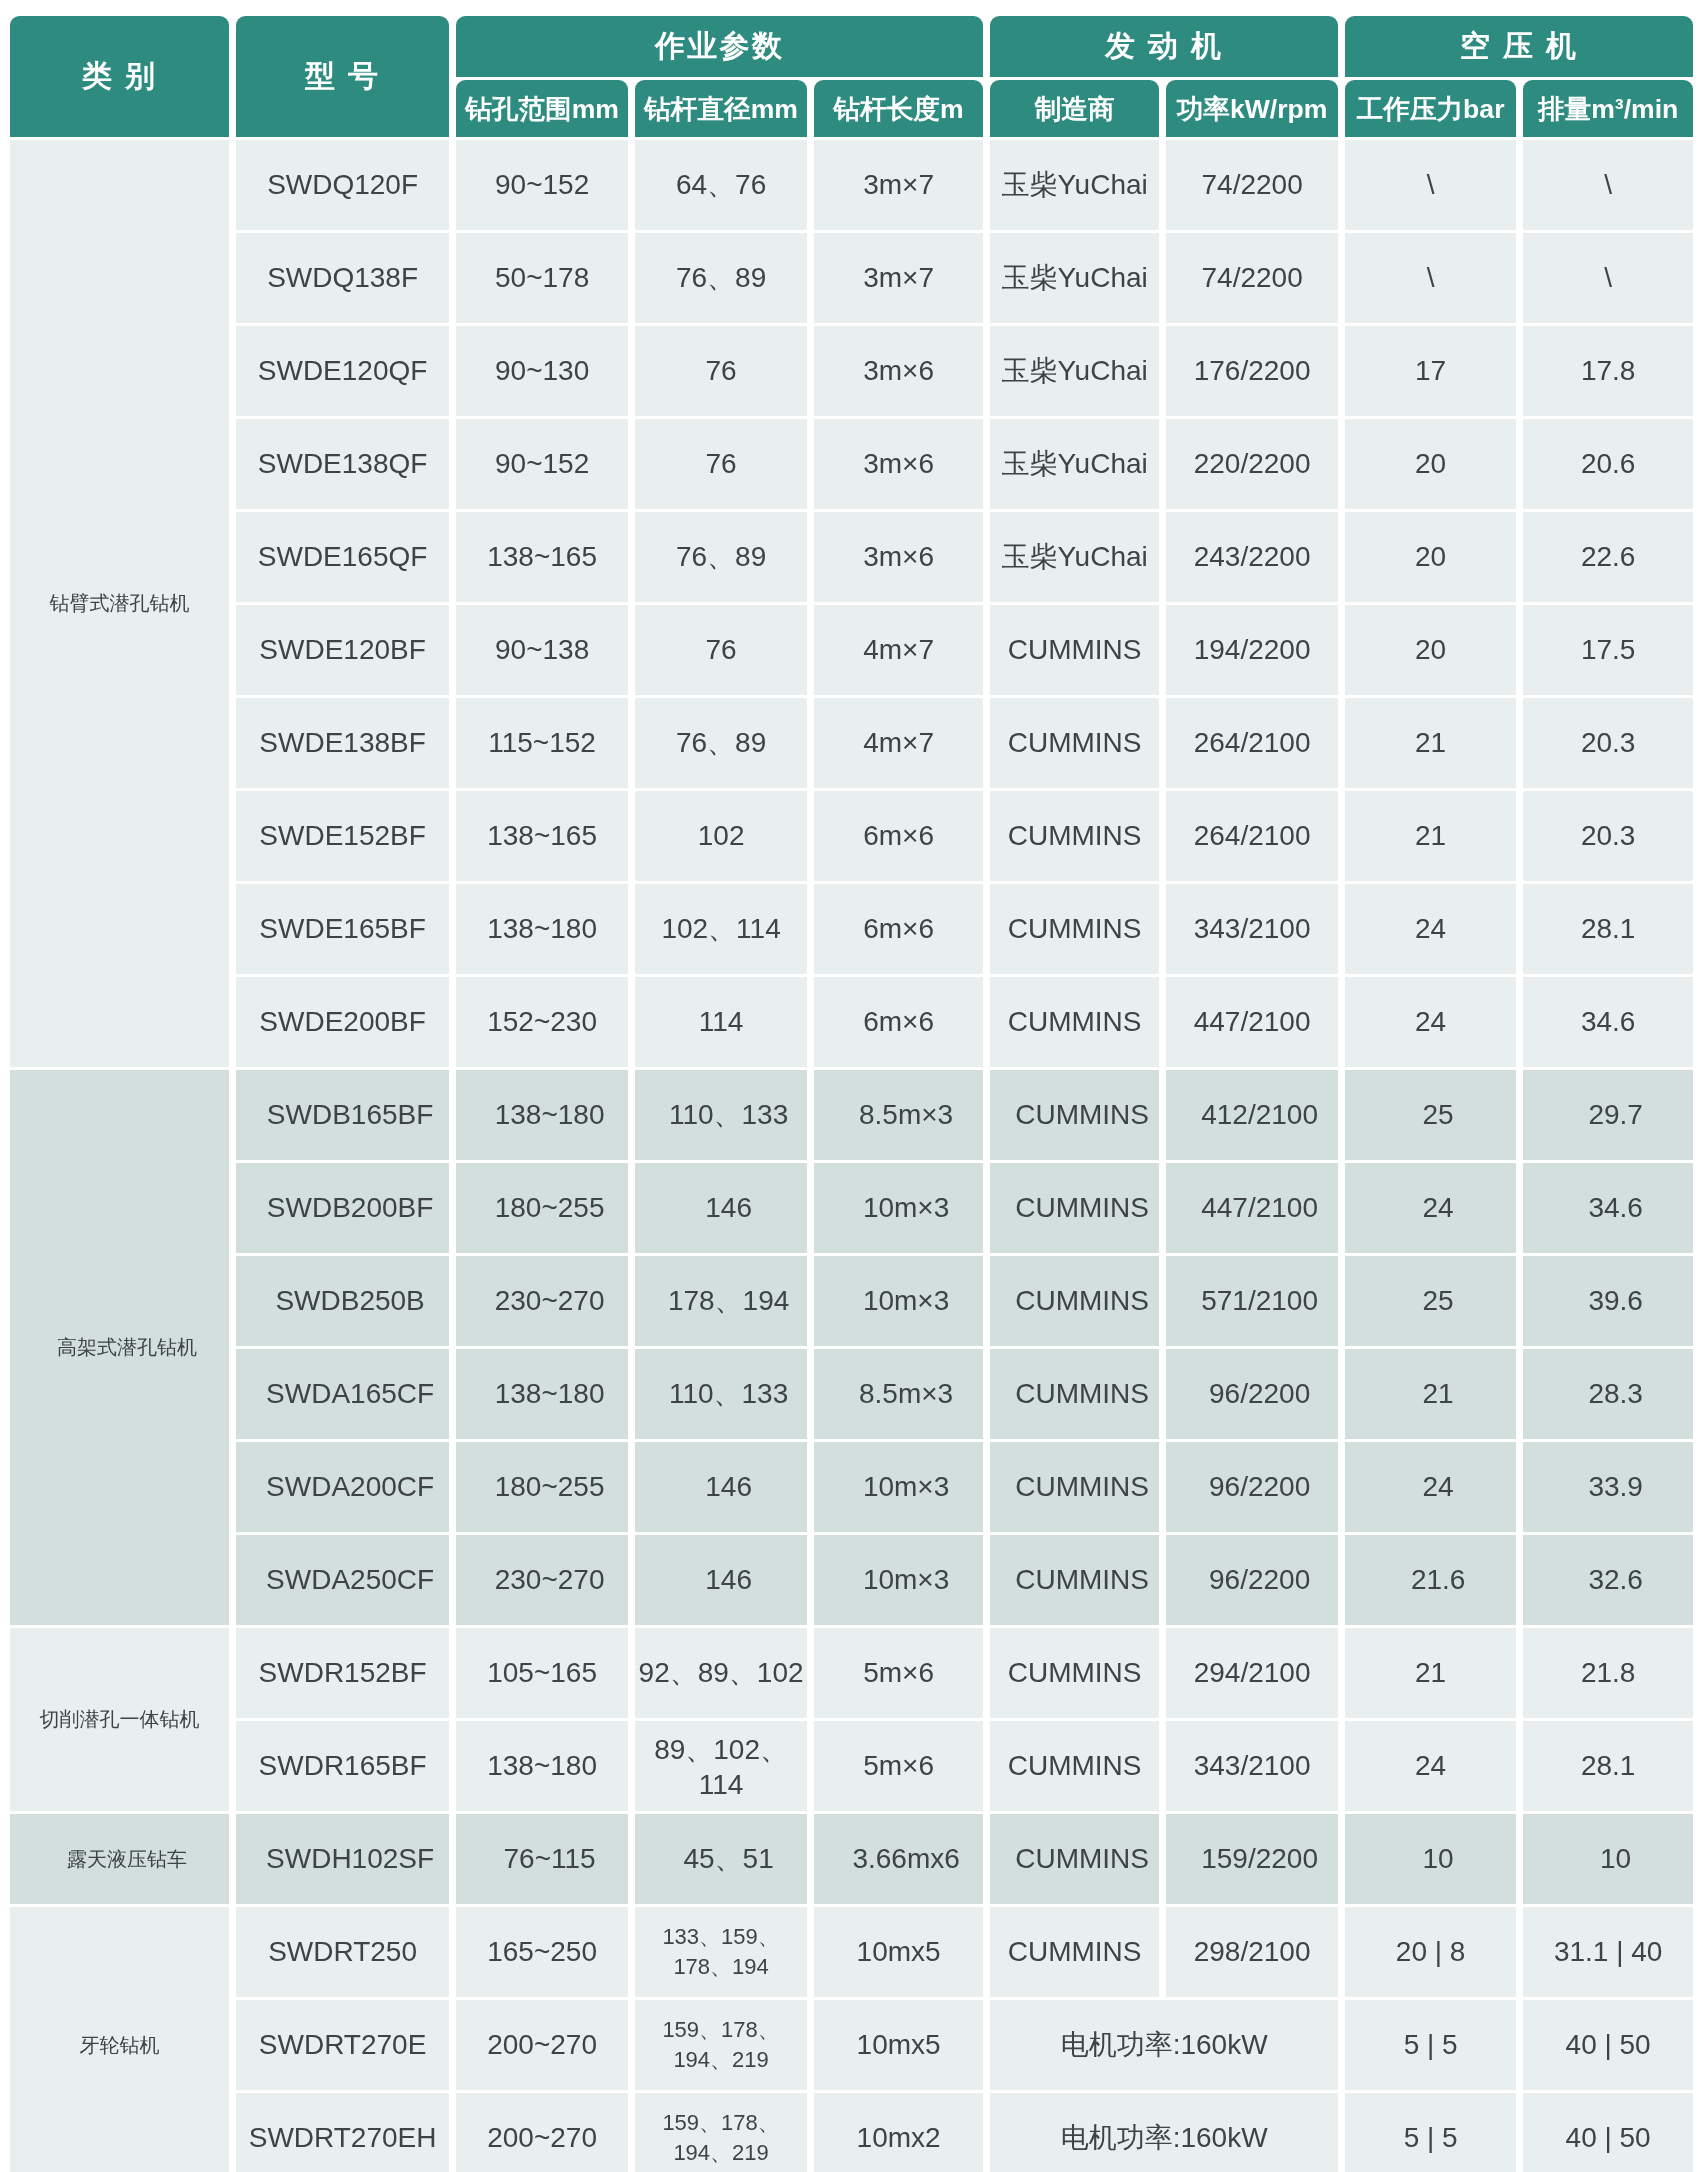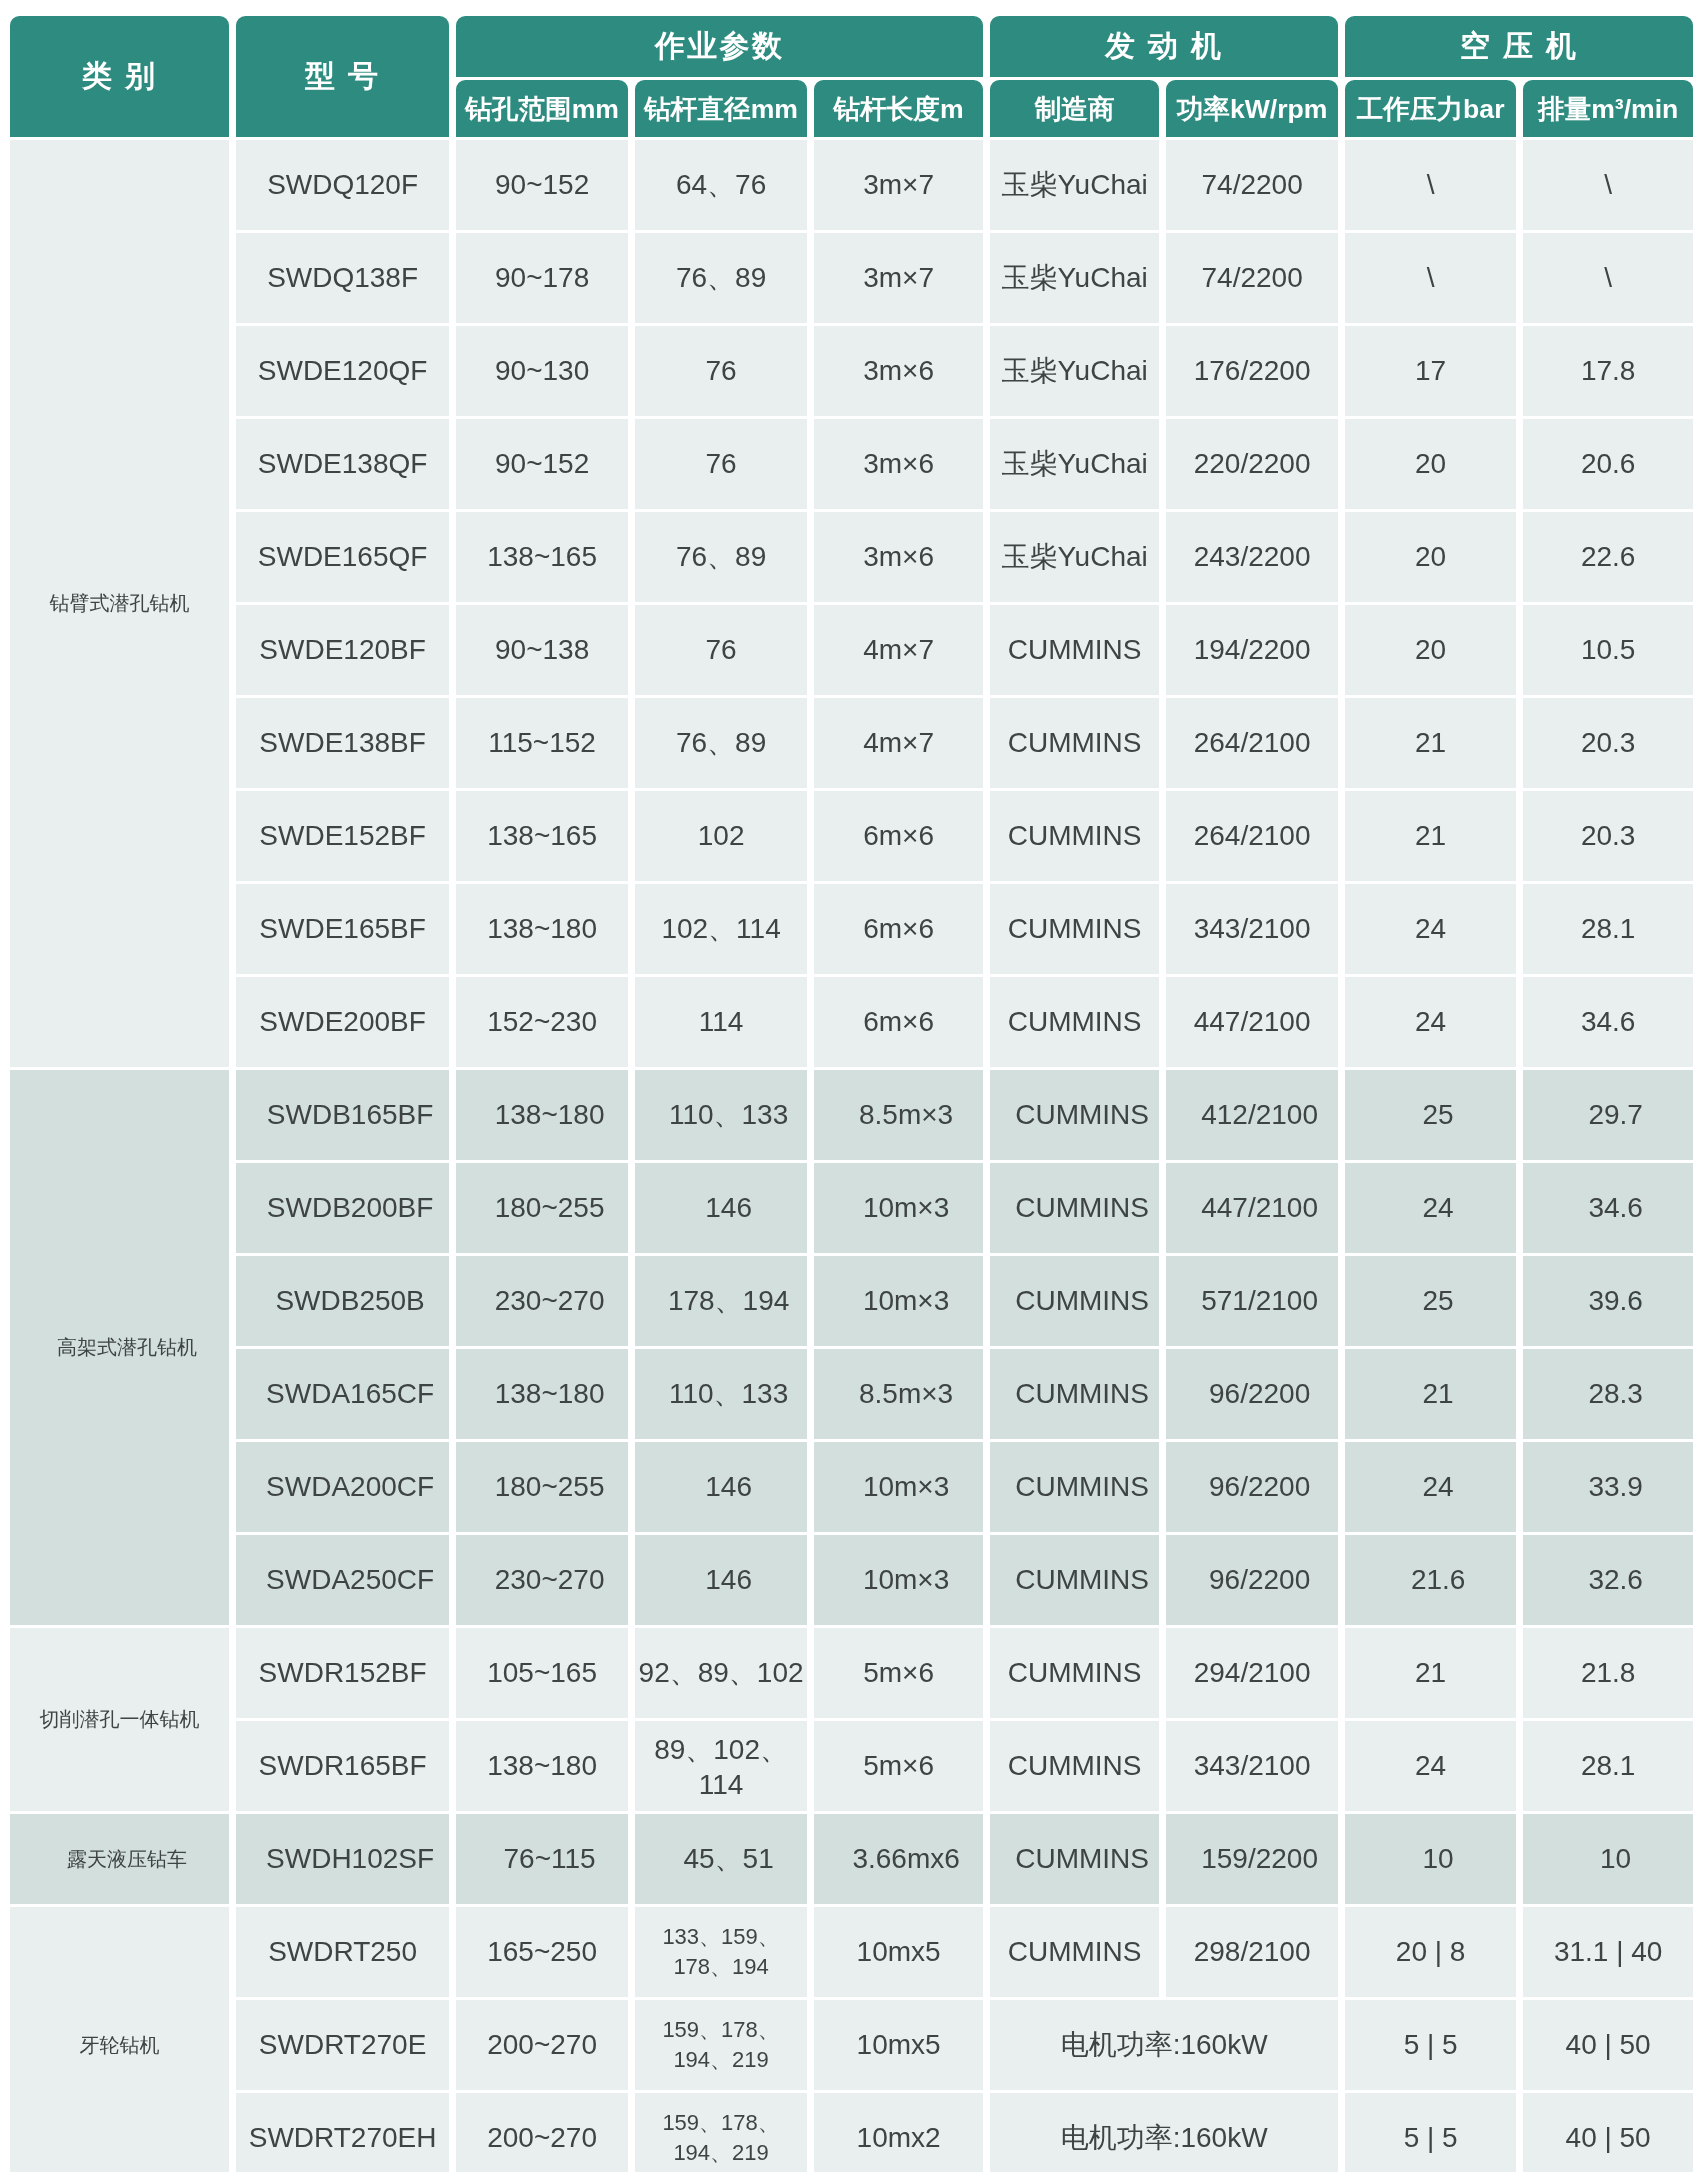--- a/index.html
+++ b/index.html
@@ -81,21 +81,21 @@
       <td>90~152</td>
       <td>64、76</td>
       <td>3m×7</td>
       <td>玉柴YuChai</td>
       <td>74/2200</td>
       <td>\</td>
       <td>\</td>
     </tr>
     <tr class="light">
       <td>SWDQ138F</td>
-      <td>90~178</td>
+      <td>50~178</td>
       <td>76、89</td>
       <td>3m×7</td>
       <td>玉柴YuChai</td>
       <td>74/2200</td>
       <td>\</td>
       <td>\</td>
     </tr>
     <tr class="light">
       <td>SWDE120QF</td>
       <td>90~130</td>
@@ -127,21 +127,21 @@
       <td>22.6</td>
     </tr>
     <tr class="light">
       <td>SWDE120BF</td>
       <td>90~138</td>
       <td>76</td>
       <td>4m×7</td>
       <td>CUMMINS</td>
       <td>194/2200</td>
       <td>20</td>
-      <td>10.5</td>
+      <td>17.5</td>
     </tr>
     <tr class="light">
       <td>SWDE138BF</td>
       <td>115~152</td>
       <td>76、89</td>
       <td>4m×7</td>
       <td>CUMMINS</td>
       <td>264/2100</td>
       <td>21</td>
       <td>20.3</td>

